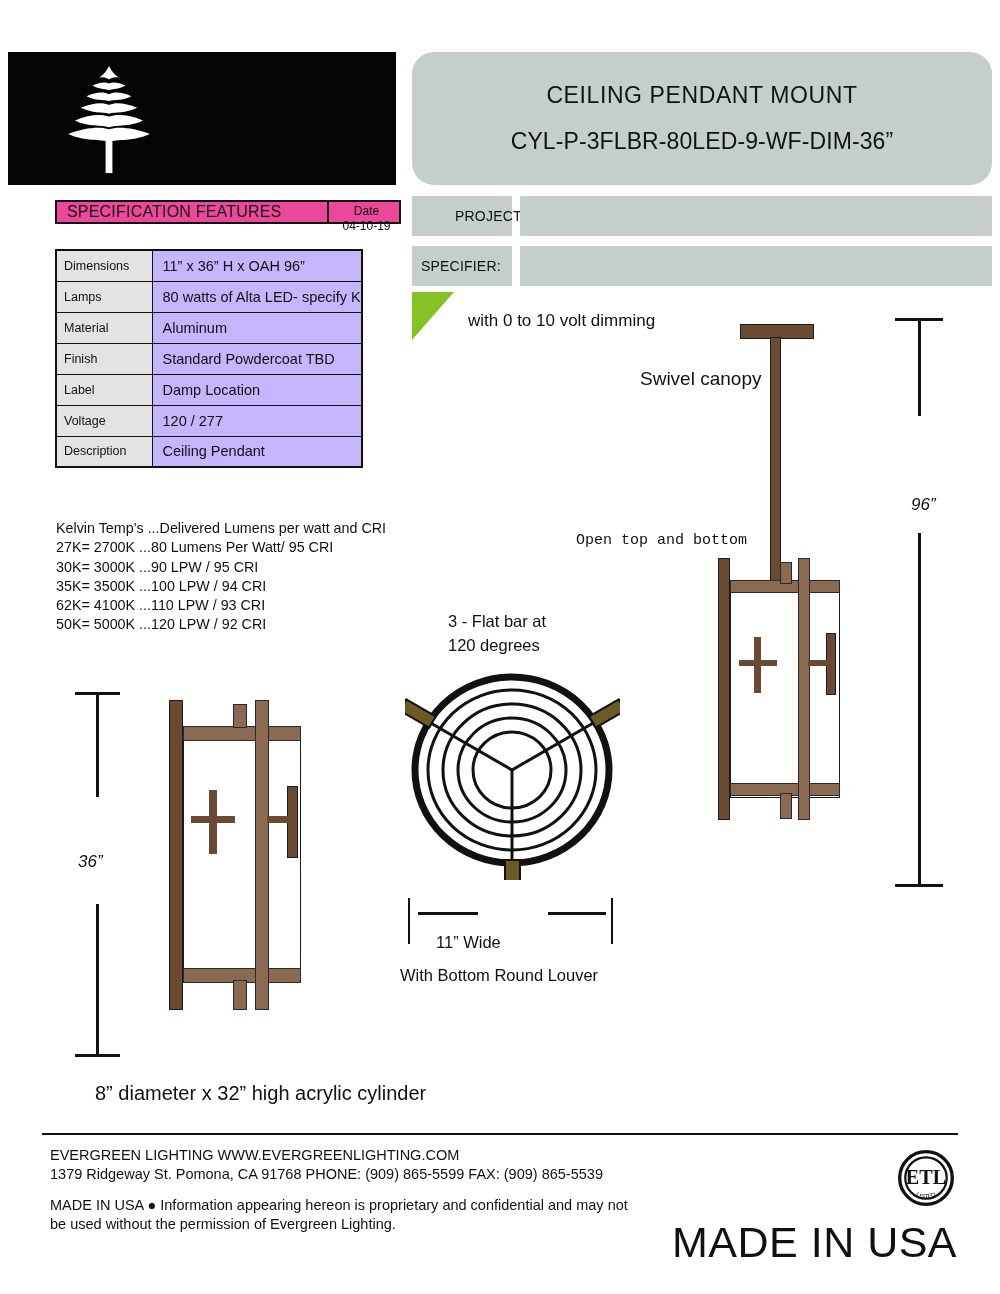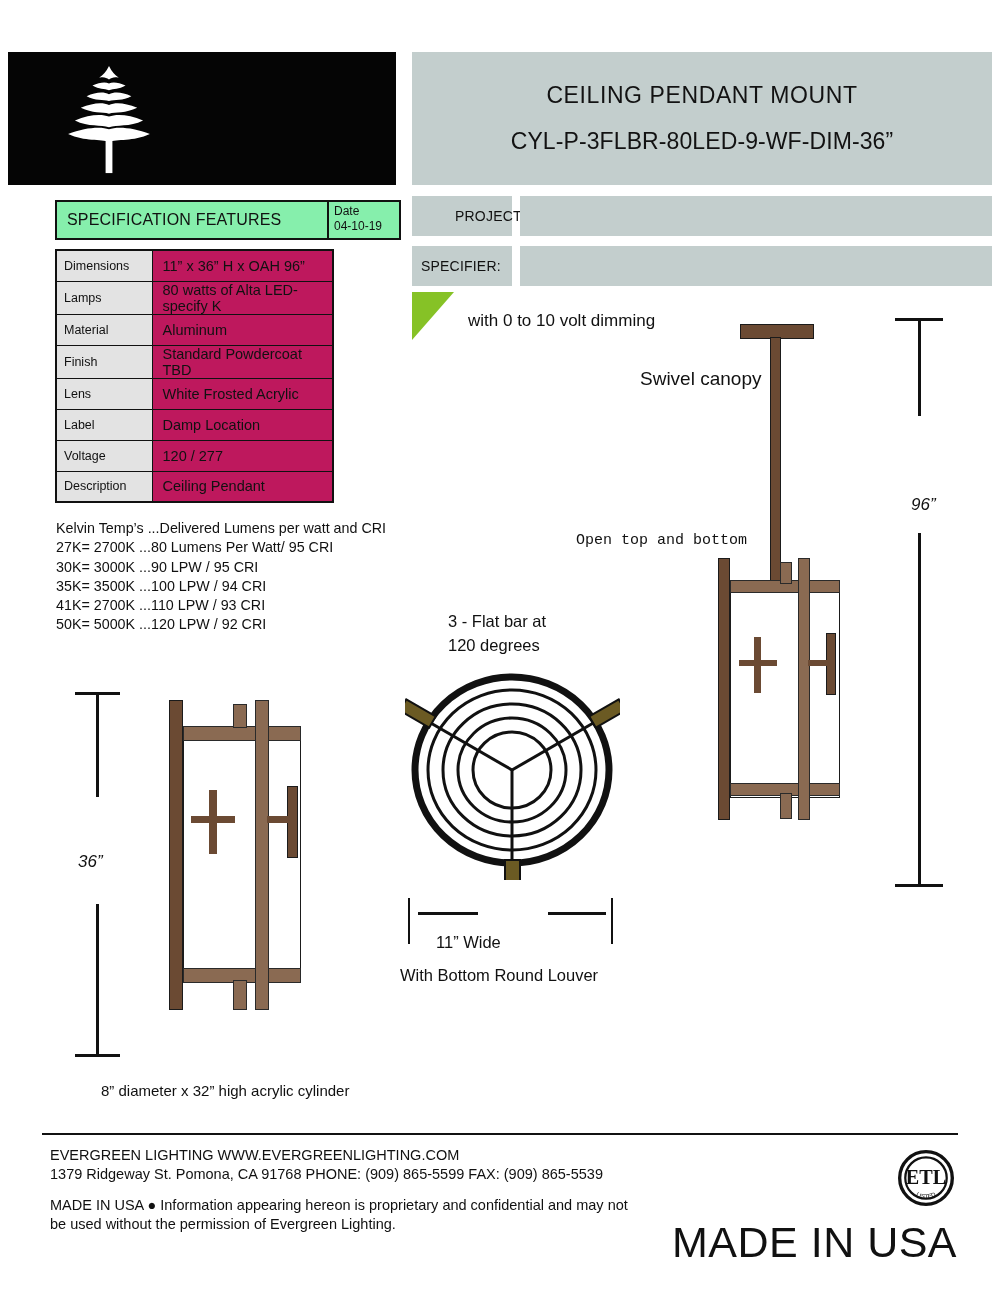--- a/index.html
+++ b/index.html
@@ -20,41 +20,41 @@
   #brand-line1{
     font-size:37px;letter-spacing:3.0px;color:#ffffff;line-height:40px;
     font-weight:400;
   }
   #brand-line2{
     font-size:25px;letter-spacing:12.5px;color:#ffffff;line-height:34px;
     font-weight:400;margin-top:4px;
   }
   #title-panel{
     left:412px;top:52px;width:580px;height:133px;background:#c3cecd;
-    display:flex;flex-direction:column;align-items:center;justify-content:center;
+    display:flex;flex-direction:column;align-items:center;justify-content:center;border-radius:22px;
   }
   #title-main{font-size:23px;letter-spacing:.6px;color:#121212;margin-bottom:19px;}
   #title-code{font-size:23px;letter-spacing:.1px;color:#121212;}
 
   
   #spec-head{
-    left:55px;top:200px;width:346px;height:40px;border:2px solid #111;
-    background:#86efac;box-sizing:border-box;display:flex;
+    left:55px;top:200px;width:346px;height:24px;border:2px solid #111;
+    background:#ec4899;box-sizing:border-box;display:flex;text-align:center;
   }
   #spec-head-title{
     flex:1;display:flex;align-items:center;padding-left:10px;
     font-size:16px;letter-spacing:.2px;
   }
   #spec-head-date{
     width:72px;border-left:2px solid #111;box-sizing:border-box;
     padding:2px 0 0 5px;font-size:12px;line-height:15px;
   }
   #spec-table{
-    left:55px;top:249px;width:279px;border:2px solid #111;border-collapse:collapse;
-    background:#be185d;box-sizing:border-box;
+    left:55px;top:249px;width:308px;border:2px solid #111;border-collapse:collapse;
+    background:#c4b5fd;box-sizing:border-box;
   }
   #spec-table td{
     border:1px solid #111;font-size:13px;padding:0 0 0 7px;vertical-align:middle;
     box-sizing:border-box;
   }
   #spec-table td.k{width:96px;background:#e3e3e3;font-size:12.5px;}
   #spec-table td.v{font-size:14.5px;padding-left:10px;}
   #spec-table tr{height:31px;}
 
   
@@ -76,21 +76,21 @@
     border-left:42px solid #86c226;border-bottom:48px solid transparent;
   }
   #dimming-note{left:468px;top:311px;font-size:17px;}
 
   
   #lbl-swivel{left:640px;top:368px;font-size:19px;}
   #lbl-openbottom{left:576px;top:532px;font-size:15px;font-family:Liberation Mono, monospace;}
   #lbl-flatbar{left:448px;top:609px;font-size:16.5px;line-height:24px;}
   #lbl-11wide{left:436px;top:933px;font-size:16.5px;}
   #lbl-louver{left:400px;top:966px;font-size:16.5px;}
-  #lbl-cylinder{left:101px;top:1082px;font-size:15px;}
+  #lbl-cylinder{left:95px;top:1082px;font-size:20px;}
   #dim-36{left:78px;top:852px;font-size:17px;font-style:italic;}
   #dim-96{left:911px;top:495px;font-size:17px;font-style:italic;}
 
   
   #footer-rule{left:42px;top:1133px;width:916px;height:2px;background:#111;}
   #footer-addr{left:50px;top:1146px;}
   #footer-addr div{font-size:14.5px;line-height:19px;white-space:nowrap;}
   #footer-legal{left:50px;top:1196px;}
   #footer-legal div{font-size:14.5px;line-height:19px;white-space:nowrap;}
   #made-in-usa{left:672px;top:1218px;font-size:43px;letter-spacing:.5px;}
@@ -145,45 +145,41 @@
       </tr>
       <tr>
         <td class="k">Material</td>
         <td class="v">Aluminum</td>
       </tr>
       <tr>
         <td class="k">Finish</td>
         <td class="v">Standard Powdercoat TBD</td>
       </tr>
       <tr>
-        <td class="k">Lens</td>
-        <td class="v">White Frosted Acrylic</td>
-      </tr>
-      <tr>
         <td class="k">Label</td>
         <td class="v">Damp Location</td>
       </tr>
       <tr>
         <td class="k">Voltage</td>
         <td class="v">120 / 277</td>
       </tr>
       <tr>
         <td class="k">Description</td>
         <td class="v">Ceiling Pendant</td>
       </tr>
     </tbody>
 </table>
 
 <div class="abs" id="kelvin">
   <div>Kelvin Temp’s ...Delivered Lumens per watt and CRI</div>
   <div id="kelvin-lines">
       <div>27K= 2700K ...80 Lumens Per Watt/ 95 CRI</div>
       <div>30K= 3000K ...90 LPW / 95 CRI</div>
       <div>35K= 3500K ...100 LPW / 94 CRI</div>
-      <div>41K= 2700K ...110 LPW / 93 CRI</div>
+      <div>62K= 4100K ...110 LPW / 93 CRI</div>
       <div>50K= 5000K ...120 LPW / 92 CRI</div>
     </div>
 </div>
 
 <div class="abs pf-label" id="pf1-label">PROJECT:</div>
 <div class="abs pf-field" id="pf1-field"></div>
 <div class="abs pf-label" id="pf2-label">SPECIFIER:</div>
 <div class="abs pf-field" id="pf2-field"></div>
 
 <div class="abs" id="green-tri"></div>

